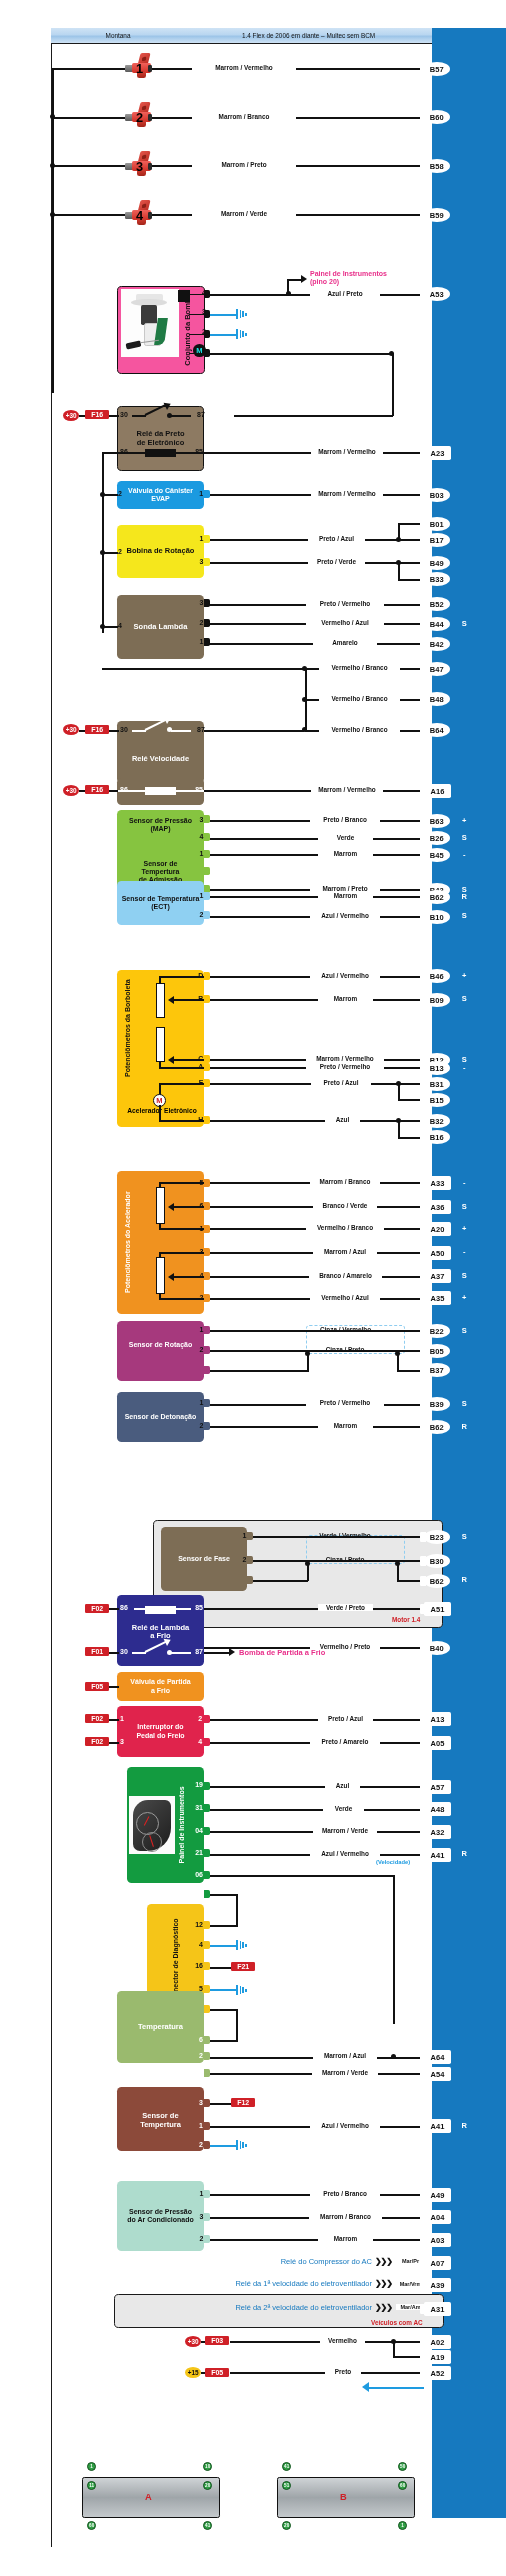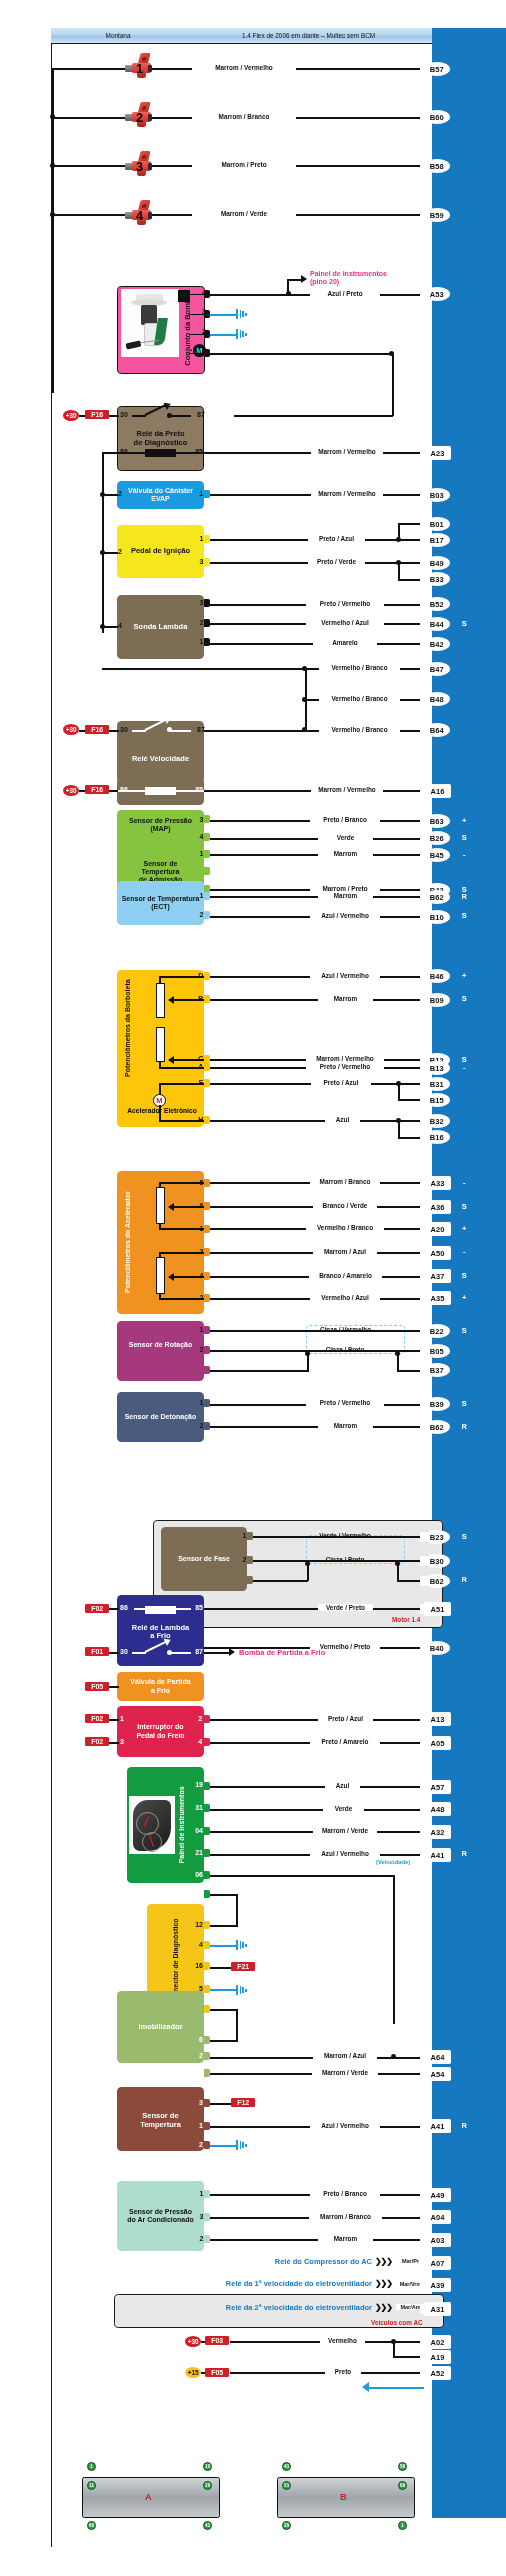--- a/index.html
+++ b/index.html
@@ -126,21 +126,21 @@
   }
   .pinkNote {
     position:absolute; color:#e8308a; font-weight:bold;
     font-size:7px; line-height:1.2; white-space:nowrap;
   }
   .redNote {
     position:absolute; color:#cf2027; font-weight:bold;
     font-size:6.4px; white-space:nowrap;
   }
   .blueNote {
-    position:absolute; color:#1679bf; font-weight:bold;
+    position:absolute; color:#1679bf; font-weight:normal;
     font-size:7.5px; white-space:nowrap; text-align:right;
   }
   .blueSmall {
     position:absolute; color:#1e9be0; font-weight:bold;
     font-size:5.8px; white-space:nowrap;
   }
   .chev { position:absolute; font-weight:bold; font-size:8.1px; color:#111; letter-spacing:-1.2px; }
   
   .relay-coil {
     position:absolute; background:#111; height:7.5px;
@@ -363,21 +363,21 @@
 </div>
 
 <div class="wire-h" style="left:210px; top:353px; width:183px;"></div>
 <div class="wire-v" style="left:392px; top:353px; height:63px;"></div>
 <div class="wire-h" style="left:234px; top:415px; width:159px;"></div>
 <div class="dot" style="left:389px; top:351px;"></div>
 
 <div class="node" style="left:117px; top:406px; width:87px; height:65px; background:#8d7a62; border:1.7px solid #111; font-size:7.5px;">
   <div class="ntext">
     <span>Relé da Preto</span><br>
-    <span>de Diagnóstico</span>
+    <span>de Eletrônico</span>
   </div>
 </div>
 <div class="plus30" style="left:63px; top:410px;">+30</div>
 <div class="fuse" style="left:85px; top:410px;">F16</div>
 <div class="wire-h" style="left:79px; top:415px; width:7px;"></div>
 <div class="wire-h" style="left:109px; top:415px; width:10.4px;"></div>
 <div class="pinlabel" style="left:120px; top:411px; width:12.8px; text-align:left;">30</div>
 <div class="pinlabel" style="left:192px; top:411px; width:12.8px; text-align:right;">87</div>
 <div class="wire-h" style="left:132px; top:415px; width:14px;"></div>
 <div class="relay-arm" style="left:145px; top:414px; width:23px; transform:rotate(-26deg);"></div>
@@ -406,21 +406,21 @@
 <div class="pin" style="left:204px; top:490px; background:#1b9ae0;"></div>
 <div class="pinlabel" style="left:118px; top:490px; width:8.1px; text-align:left;">2</div>
 <div class="pinlabel" style="left:195px; top:490px; width:8.1px; text-align:right;">1</div>
 <div class="wire-h" style="left:102px; top:494px; width:16.3px;"></div>
 <div class="dot" style="left:100px; top:492px;"></div>
 <div class="wire-h" style="left:210px; top:494px; width:214px;"></div>
 <div class="wlabel" style="left:311px; top:490px; width:72px;">Marrom / Vermelho</div>
 <div class="term" style="top:488px;">B03</div>
 
 <div class="node" style="left:117px; top:525px; width:87px; height:53px; background:#f5e71c; font-size:7.5px;">
-  <div class="ntext">Pedal de Ignição</div>
+  <div class="ntext">Bobina de Rotação</div>
 </div>
 <div class="pin" style="left:204px; top:535px; background:#f5e71c;"></div>
 <div class="pin" style="left:204px; top:558px; background:#f5e71c;"></div>
 <div class="pinlabel" style="left:118px; top:548px; width:8.1px; text-align:left;">2</div>
 <div class="wire-h" style="left:102px; top:552px; width:16.3px;"></div>
 <div class="dot" style="left:100px; top:550px;"></div>
 
 <div class="pinlabel" style="left:193px; top:535px; width:10.4px; text-align:right;">1</div>
 <div class="wire-h" style="left:210px; top:539px; width:188px;"></div>
 <div class="wlabel" style="left:308px; top:535px; width:57px;">Preto / Azul</div>
@@ -937,21 +937,21 @@
     <i style="left:3.5px;top:1.2px;width:1.7px;height:8.1px;"></i>
   <i style="left:6.4px;top:2.3px;width:1.7px;height:5.8px;"></i>
     <i style="left:9.3px;top:3.5px;width:1.7px;height:3.5px;"></i>
 </div>
 <div class="pinlabel" style="left:189px; top:2005px; width:14px; text-align:right;">7</div>
 <div class="wire-h" style="left:210px; top:2009px; width:28px;"></div>
 <div class="wire-v" style="left:236px; top:2009px; height:32.5px;"></div>
 <div class="wire-h" style="left:210px; top:2040px; width:28px;"></div>
 
 <div class="node" style="left:117px; top:1991px; width:87px; height:72px; background:#9aba6e; color:#fff; font-size:7.5px;">
-  <div class="ntext">Imobilizador</div>
+  <div class="ntext">Temperatura</div>
 </div>
 <div class="pin" style="left:204px; top:2036px; background:#9aba6e;"></div>
 <div class="pin" style="left:204px; top:2052px; background:#9aba6e;"></div>
 <div class="pin" style="left:204px; top:2069px; background:#9aba6e;"></div>
 <div class="pinlabel" style="left:189px; top:2036px; width:14px; text-align:right; color:#fff;">6</div>
 <div class="pinlabel" style="left:189px; top:2052px; width:14px; text-align:right; color:#fff;">2</div>
 <div class="wire-h" style="left:210px; top:2057px; width:214px;"></div>
 <div class="wlabel" style="left:313px; top:2052px; width:64px;">Marrom / Azul</div>
 <div class="dot" style="left:391px; top:2054px;"></div>
 <div class="term rect" style="top:2050px;">A64</div>

